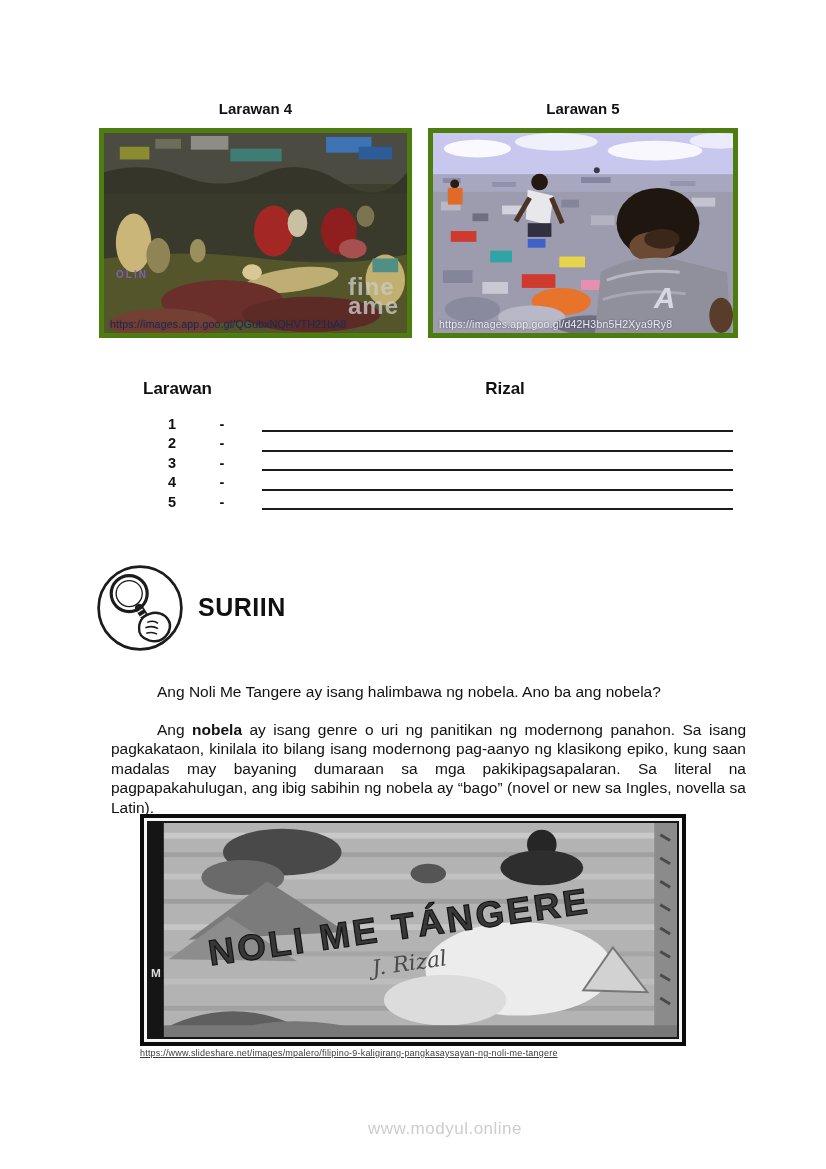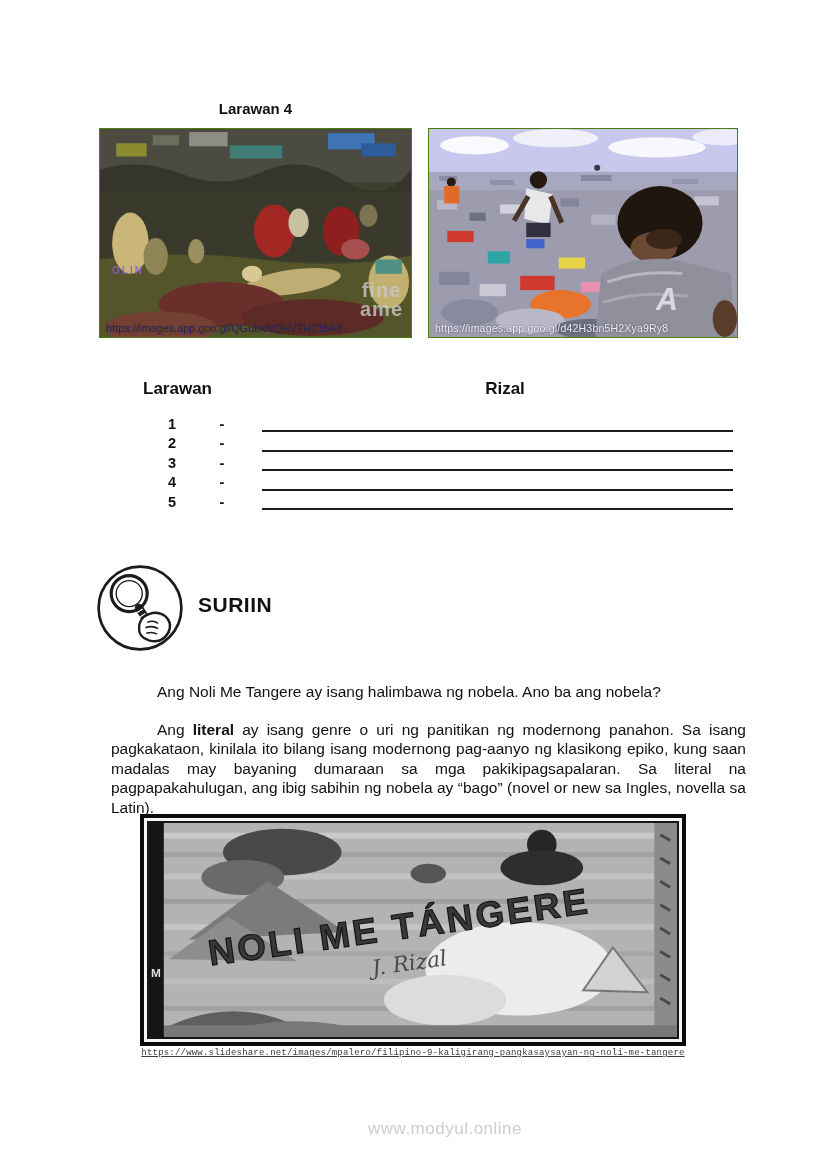--- a/index.html
+++ b/index.html
@@ -5,69 +5,70 @@
   html,body{margin:0;padding:0;background:#ffffff;}
   .page{position:relative;width:826px;height:1169px;background:#fff;overflow:hidden;
         font-family:"Liberation Sans",sans-serif;color:#111;padding-left:32px;}
 
   
   .fig-label{position:absolute;top:100px;font-size:15px;font-weight:bold;text-align:center;}
   .fig-label.l4{left:99px;width:313px;}
   .fig-label.l5{left:428px;width:310px;}
 
   
-  .photo{position:absolute;top:128px;height:210px;border:1px solid #4d7c0f;box-sizing:border-box;overflow:hidden;background:#444;}
+  .photo{position:absolute;top:128px;height:210px;border:5px solid #4d7c0f;box-sizing:border-box;overflow:hidden;background:#444;}
   .photo.p1{left:99px;width:313px;}
   .photo.p2{left:428px;width:310px;}
   .photo svg{display:block;width:100%;height:100%;}
   .photo .url-overlay{position:absolute;left:6px;bottom:3px;font-size:10.5px;letter-spacing:.2px;white-space:nowrap;}
   .p1 .url-overlay{color:#23235e;text-shadow:0 0 2px rgba(60,60,20,.6);text-align:right;}
   .p2 .url-overlay{color:#ececf6;text-shadow:0 0 2px rgba(40,40,60,.7);}
   .p1 .watermark{position:absolute;right:8px;bottom:18px;color:#c9c9c9;opacity:.8;
-                 font-size:20px;line-height:19px;text-align:center;font-weight:bold;letter-spacing:1px;}
+                 font-size:24px;line-height:19px;text-align:left;font-weight:bold;letter-spacing:1px;}
   .p1 .corner-text{position:absolute;left:12px;top:136px;color:#8a5fd0;opacity:.85;font-size:10px;font-weight:bold;letter-spacing:2px;}
 
   
   .tbl-head{position:absolute;top:379px;font-size:17px;font-weight:bold;}
   .tbl-head.h-larawan{left:143px;}
   .tbl-head.h-sagot{left:455px;width:100px;text-align:center;}
   .ans-rows{position:absolute;left:0;top:415px;width:826px;}
   .ans-row{position:relative;height:19.4px;}
   .ans-row .num{position:absolute;left:160px;width:24px;text-align:center;font-size:14.5px;font-weight:bold;line-height:19px;}
   .ans-row .dash{position:absolute;left:214px;width:16px;text-align:center;font-size:14.5px;font-weight:bold;line-height:19px;}
   .ans-row .blank{position:absolute;left:262px;width:471px;bottom:2px;border-bottom:2px solid #1c1c1c;height:0;}
 
   
   .suriin-icon{position:absolute;left:95px;top:563px;width:90px;height:90px;}
-  .suriin-title{position:absolute;left:198px;top:593px;font-size:21px;font-weight:bold;letter-spacing:.5px;}
+  .suriin-title{position:absolute;left:198px;top:593px;font-size:25px;font-weight:bold;letter-spacing:.5px;}
 
   
   .para{position:absolute;left:99px;width:635px;font-size:15.5px;line-height:19.4px;margin:12px;}
   .para.intro{top:670px;text-indent:46px;}
   .para.main{top:708px;text-align:justify;text-indent:46px;}
 
   
   .book-frame{position:absolute;left:140px;top:814px;width:546px;height:232px;box-sizing:border-box;
               border:4px solid #0b0b0b;background:#0b0b0b;}
   .book-frame2{width:100%;height:100%;box-sizing:border-box;border:3px solid #f6f6f6;}
   .book-frame3{width:100%;height:100%;box-sizing:border-box;border:2px solid #161616;overflow:hidden;}
   .book-frame3 svg{display:block;width:100%;height:100%;}
-  .book-caption{position:absolute;left:140px;top:1048px;width:546px;text-align:center;
-                font-size:9px;color:#3c3c3c;text-decoration:underline;letter-spacing:.2px;white-space:nowrap;font-family:Liberation Mono, monospace;}
+  .book-caption{position:absolute;left:140px;top:1048px;width:546px;text-align:left;
+                font-size:9px;color:#3c3c3c;text-decoration:underline;letter-spacing:.2px;white-space:nowrap;}
 
   
   .footer{position:absolute;left:0;top:1119px;width:826px;text-align:center;
           font-size:17px;color:#cdcdcd;letter-spacing:.5px;margin-left:32px;}
 </style>
 </head>
 <body>
 
 <div class="page">
 
   <div class="fig-label l4">Larawan 4</div>
+  <div class="fig-label l5">Larawan 5</div>
 
   <div class="photo p1">
     <svg viewBox="0 0 307 204" preserveAspectRatio="none">
       <rect width="307" height="204" fill="#3f3f2e"></rect>
       <rect width="307" height="52" fill="#4b4b41"></rect>
       <rect x="225" y="4" width="46" height="16" fill="#3f74b4"></rect>
       <rect x="258" y="14" width="34" height="13" fill="#2c5c9a"></rect>
       <rect x="128" y="16" width="52" height="13" fill="#3f7d74"></rect>
       <rect x="88" y="3" width="38" height="14" fill="#8d8d85"></rect>
       <rect x="16" y="14" width="30" height="13" fill="#8b8b2f"></rect>
@@ -192,21 +193,21 @@
       <path d="M49,50 L58,64" stroke="#1c1c1c" stroke-width="9" stroke-linecap="round"></path>
       <path d="M47,55 l6,-4 M50,60 l6,-4" stroke="#ffffff" stroke-width="1.4"></path>
       <path d="M54,60 q13,-9 24,-1 q9,8 3,19 q-7,12 -21,8 q-12,-4 -11,-14 q0,-7 5,-12 z" fill="#ffffff" stroke="#1c1c1c" stroke-width="2.6"></path>
       <path d="M58,66 q7,-3 12,1 M56,72 q8,-3 14,1 M57,78 q7,-2 12,1" fill="none" stroke="#1c1c1c" stroke-width="1.7"></path>
       <path d="M74,85 q6,-4 9,-9" fill="none" stroke="#1c1c1c" stroke-width="2"></path>
     </svg>
   </div>
   <div class="suriin-title">SURIIN</div>
 
   <p class="para intro">Ang Noli Me Tangere ay isang halimbawa ng nobela. Ano ba ang nobela?</p>
-  <p class="para main"><span>Ang </span><b>literal</b><span> ay isang genre o uri ng panitikan ng modernong panahon. Sa isang pagkakataon, kinilala ito bilang isang modernong pag-aanyo ng klasikong epiko, kung saan madalas may bayaning dumaraan sa mga pakikipagsapalaran. Sa literal na pagpapakahulugan, ang ibig sabihin ng nobela ay “bago” (novel or new sa Ingles, novella sa Latin).</span></p>
+  <p class="para main"><span>Ang </span><b>nobela</b><span> ay isang genre o uri ng panitikan ng modernong panahon. Sa isang pagkakataon, kinilala ito bilang isang modernong pag-aanyo ng klasikong epiko, kung saan madalas may bayaning dumaraan sa mga pakikipagsapalaran. Sa literal na pagpapakahulugan, ang ibig sabihin ng nobela ay “bago” (novel or new sa Ingles, novella sa Latin).</span></p>
 
   <div class="book-frame">
     <div class="book-frame2">
       <div class="book-frame3">
         <svg viewBox="0 0 535 220" preserveAspectRatio="none">
           <rect width="535" height="220" fill="#b3b3b3"></rect>
           <rect y="10" width="535" height="6" fill="#c9c9c9"></rect>
           <rect y="30" width="535" height="5" fill="#9a9a9a" opacity="0.7"></rect>
           <rect y="52" width="535" height="6" fill="#c2c2c2"></rect>
           <rect y="78" width="535" height="5" fill="#8f8f8f" opacity="0.6"></rect>

